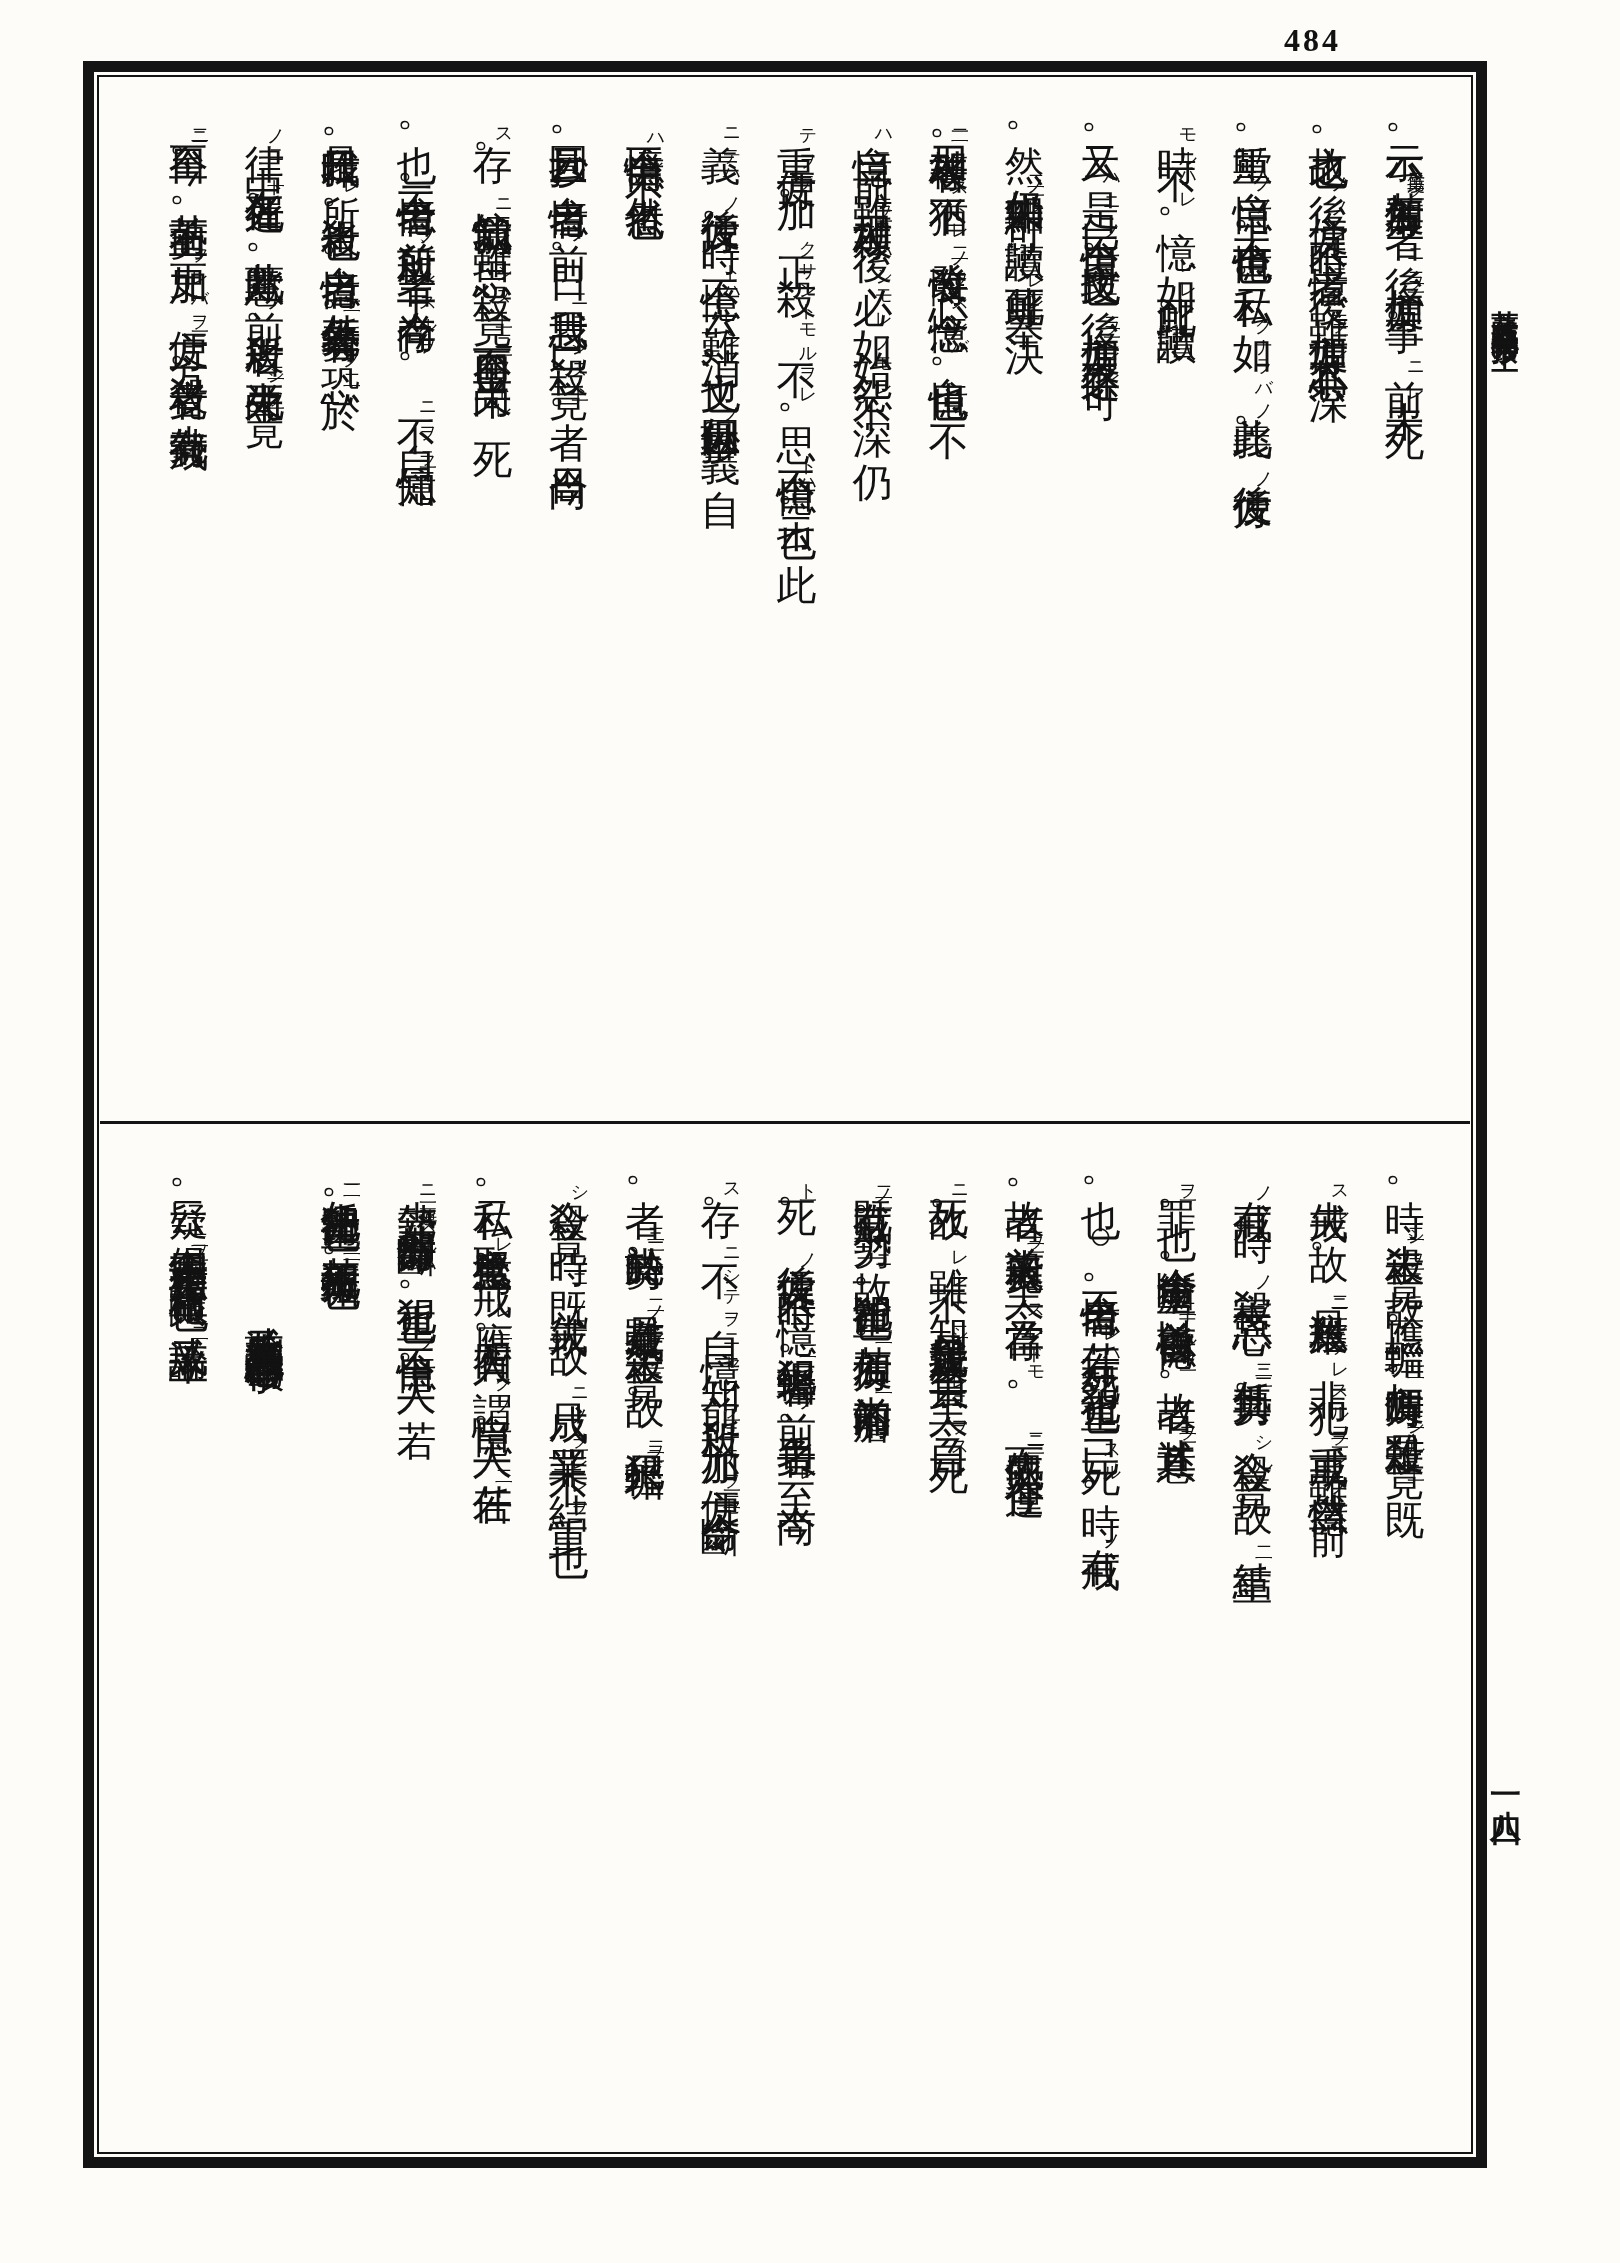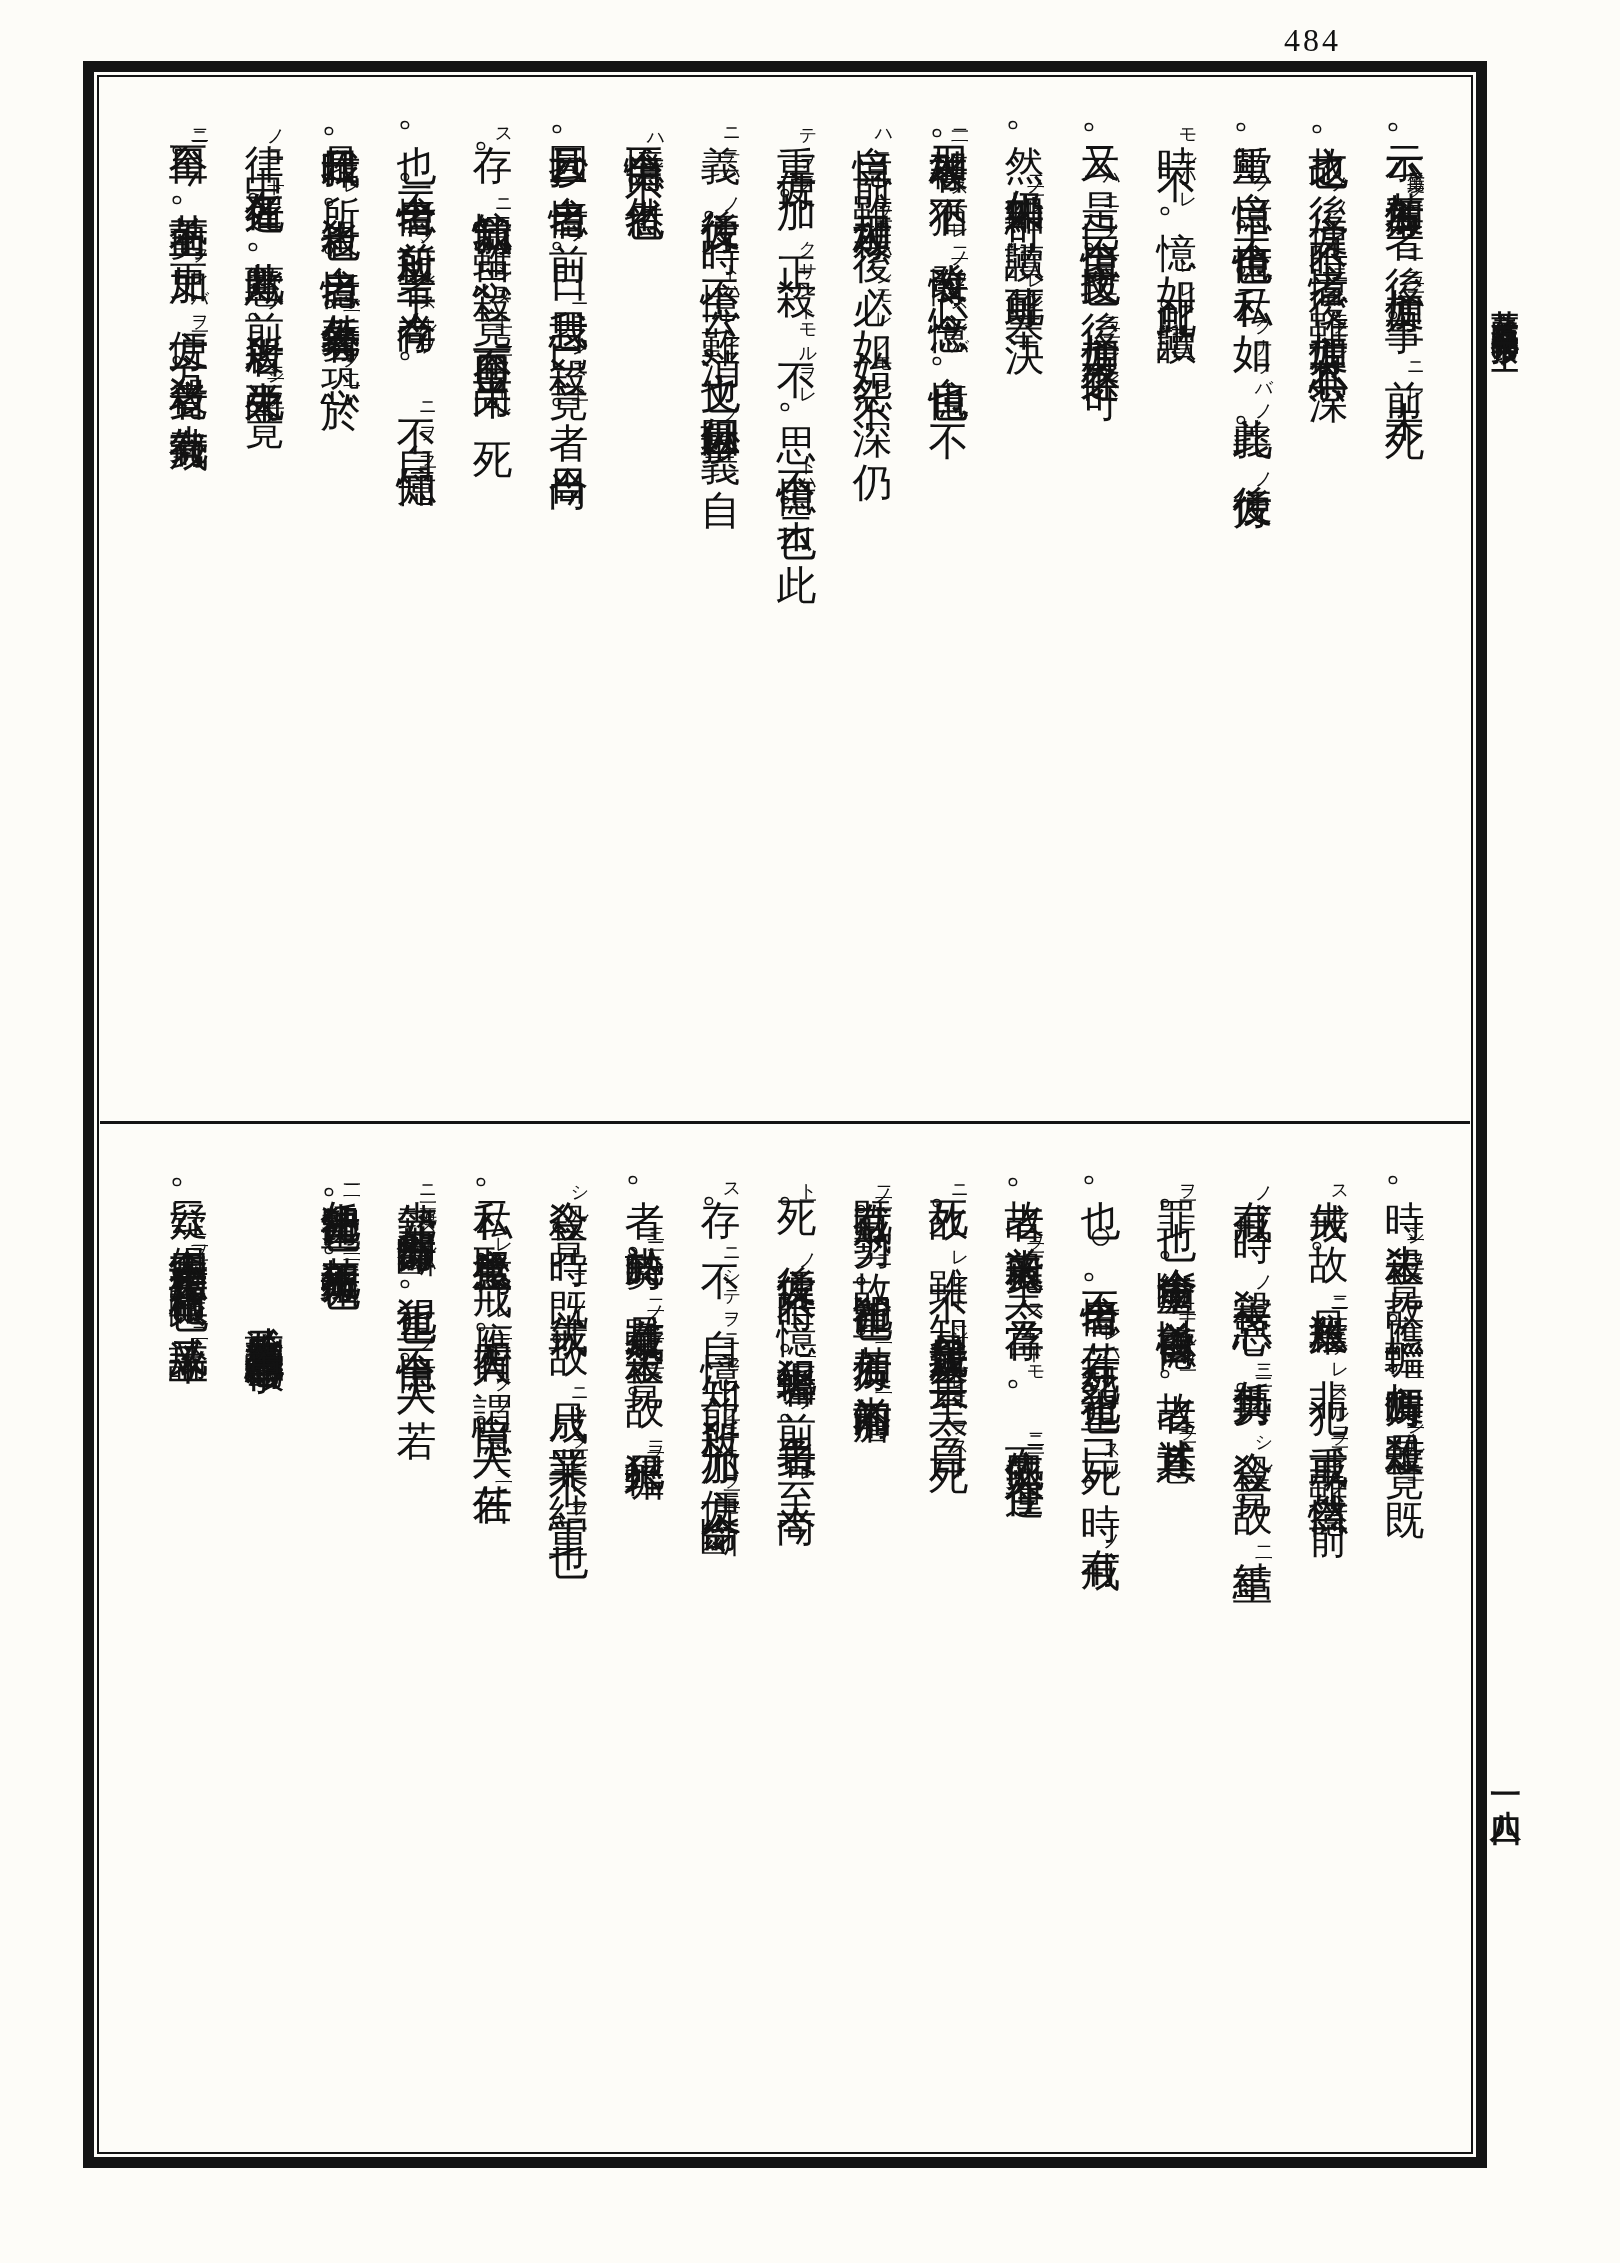--- a/index.html
+++ b/index.html
@@ -6,21 +6,21 @@
   body{
     position:relative;
     width:1621px;height:2263px;
     background:#fdfcf8;
     color:#121212;
     font-family:"Liberation Serif","DejaVu Serif",serif;
     overflow:hidden;
   }
   .page-number{
     position:absolute;left:1284px;top:22px;
-    font-size:32px;letter-spacing:3px;font-weight:normal;
+    font-size:32px;letter-spacing:3px;font-weight:bold;
   }
   .frame{
     position:absolute;left:83px;top:61px;
     width:1382px;height:2085px;
     border:11px solid #141414;
     background:#fdfcf8;
   }
   .frame::before{
     content:"";position:absolute;inset:3px;
     border:2px solid #141414;pointer-events:none;

